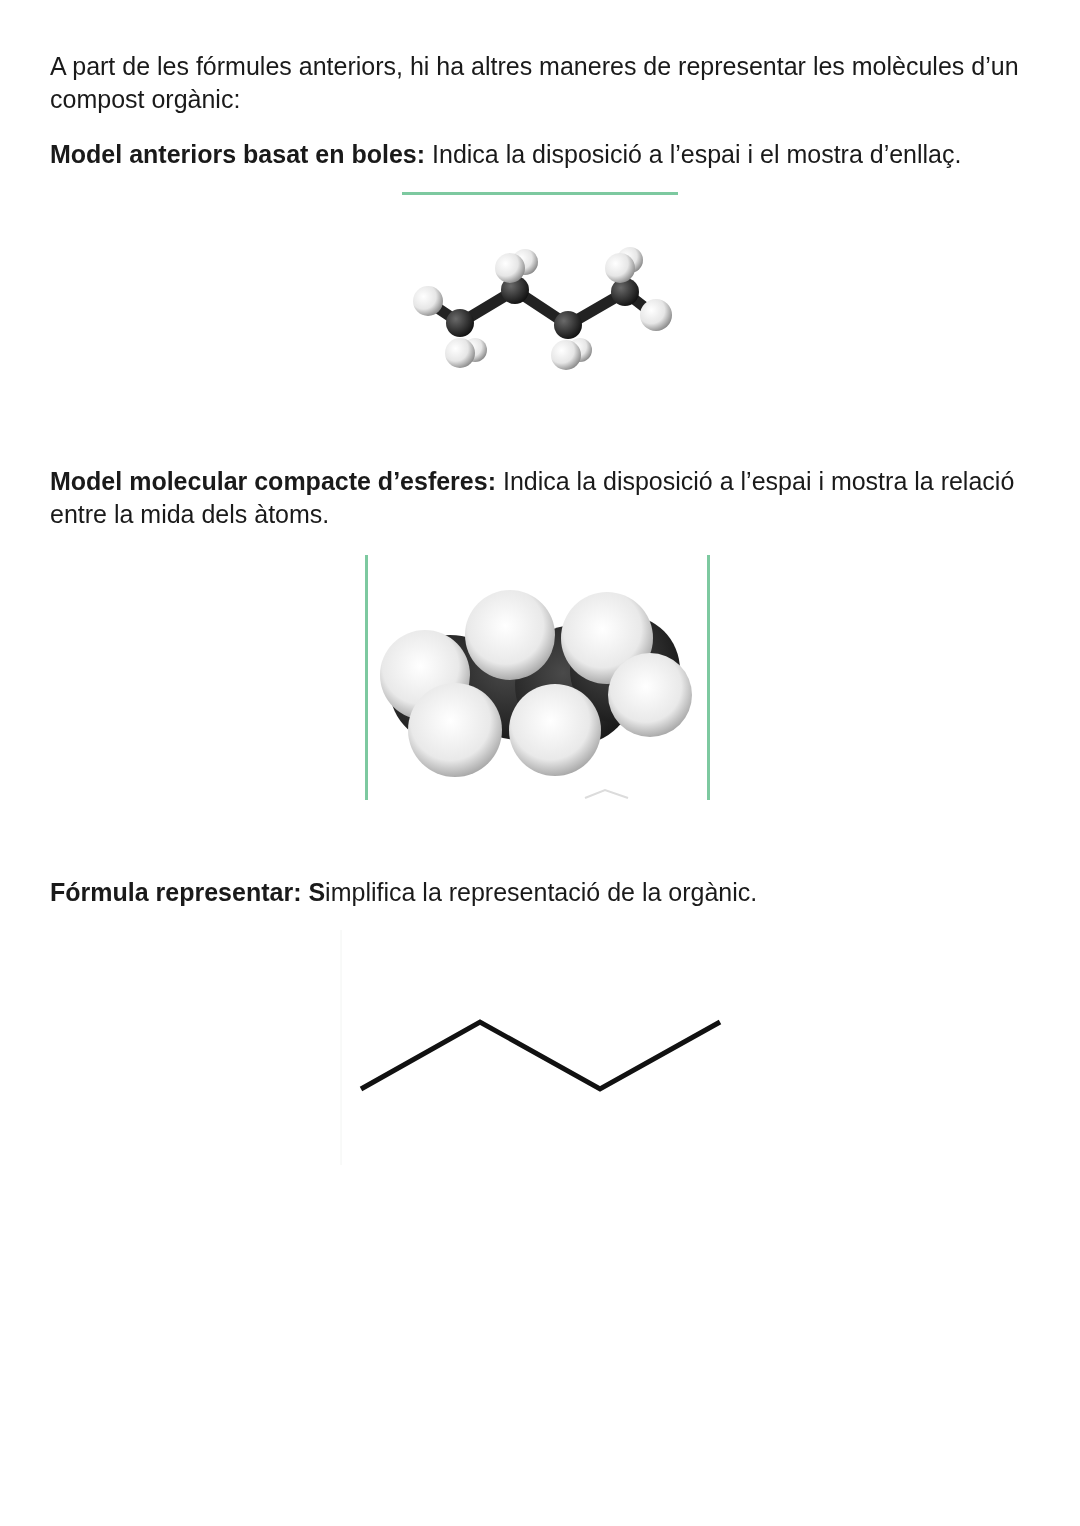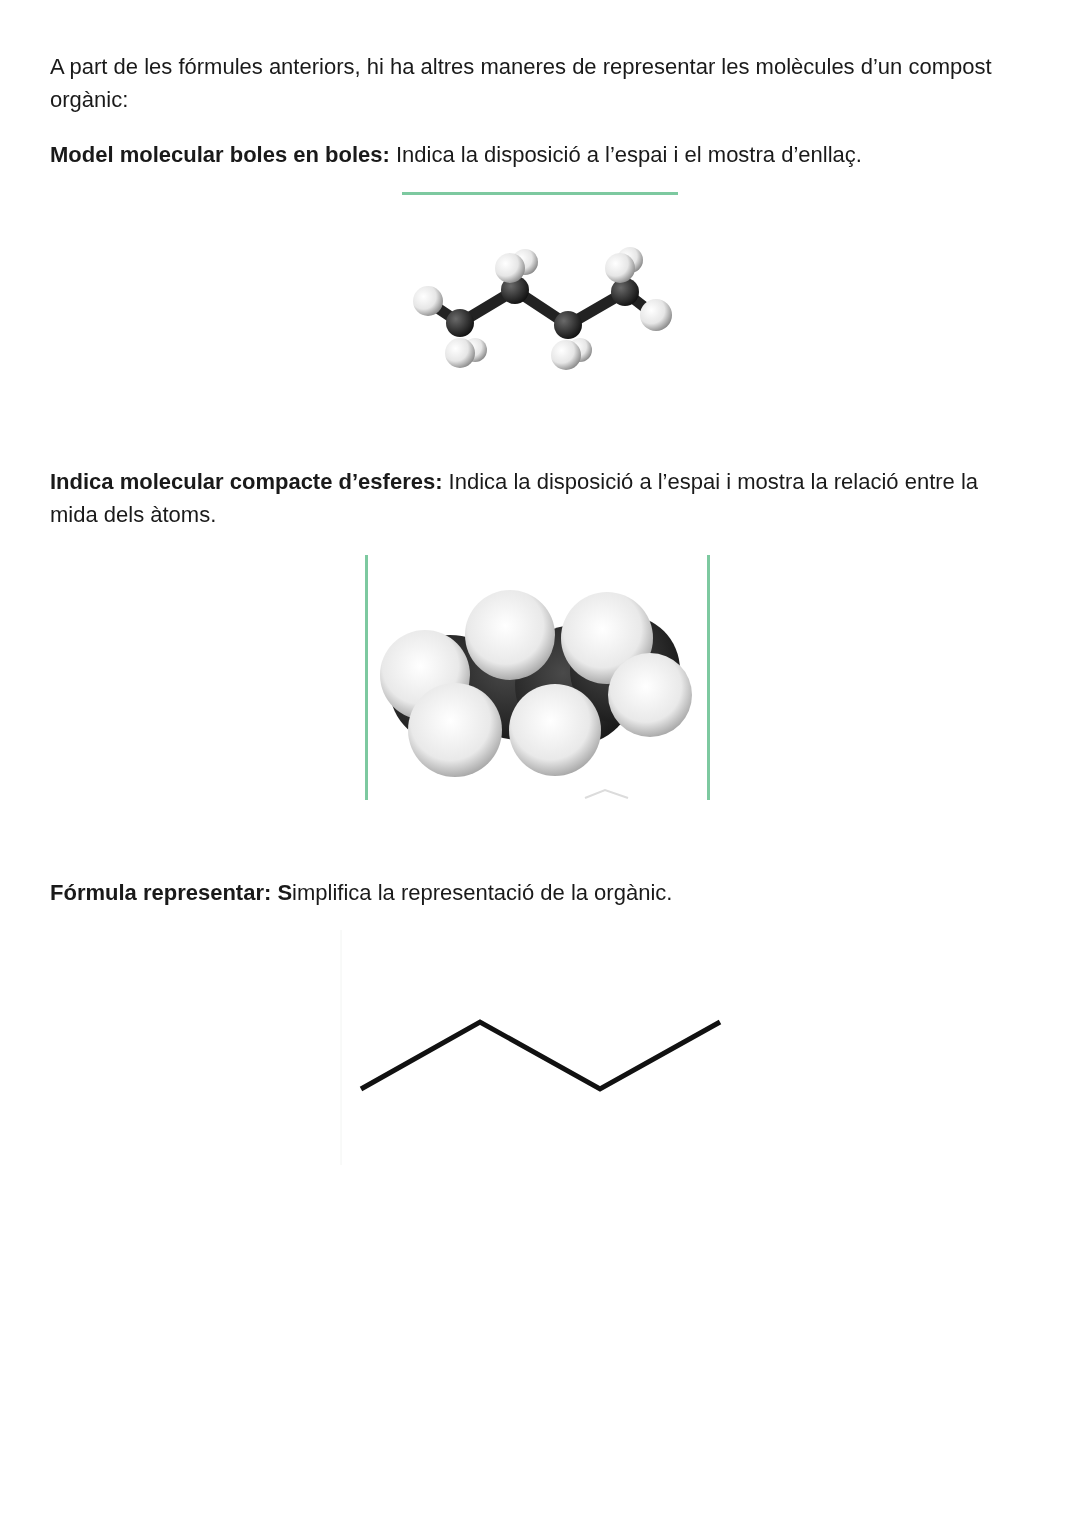--- a/index.html
+++ b/index.html
@@ -3,36 +3,36 @@
   <meta charset="utf-8">
   <style>
     html, body { margin: 0; padding: 0; background: #ffffff; }
     body {
       width: 1080px; height: 1526px; position: relative; overflow: hidden;
       font-family: "Liberation Sans", "DejaVu Sans", sans-serif;
       color: #1a1a1a;
     }
     .para {
       position: absolute; left: 50px; width: 970px;
-      font-size: 22px; line-height: 33px; margin: 0;
+      font-size: 25px; line-height: 33px; margin: 0;
     }
     .para b { font-weight: bold; }
     .figure { position: absolute; }
     .rule-h { position: absolute; height: 3px; background: #7dc9a0; }
     .rule-v { position: absolute; width: 3px; background: #7dc9a0; }
   </style>
 </head>
 <body>
 
 <p class="para" style="top:50px;">
   <span>A part de les fórmules anteriors, hi ha altres maneres de representar les molècules d’un compost orgànic:</span>
 </p>
 
 <p class="para" style="top:138px;">
-  <b>Model molecular boles en boles:</b><span> Indica la disposició a l’espai i el mostra d’enllaç.</span>
+  <b>Model anteriors basat en boles:</b><span> Indica la disposició a l’espai i el mostra d’enllaç.</span>
 </p>
 <div class="rule-h" style="left:402px; top:192px; width:276px;"></div>
 
 <svg class="figure" style="left:400px; top:235px;" width="290" height="150" viewBox="0 0 290 150">
   <defs>
     <radialGradient id="hg" cx="35%" cy="35%" r="70%">
       <stop offset="0%" stop-color="#ffffff"></stop>
       <stop offset="60%" stop-color="#e6e6e6"></stop>
       <stop offset="100%" stop-color="#8a8a8a"></stop>
     </radialGradient>
@@ -62,21 +62,21 @@
 
   <circle cx="28" cy="66" r="15" fill="url(#hg)"></circle>
   <circle cx="110" cy="33" r="15" fill="url(#hg)"></circle>
   <circle cx="220" cy="33" r="15" fill="url(#hg)"></circle>
   <circle cx="256" cy="80" r="16" fill="url(#hg)"></circle>
   <circle cx="60" cy="118" r="15" fill="url(#hg)"></circle>
   <circle cx="166" cy="120" r="15" fill="url(#hg)"></circle>
 </svg>
 
 <p class="para" style="top:465px;">
-  <b>Indica molecular compacte d’esferes:</b><span> Indica la disposició a l’espai i mostra la relació entre la mida dels àtoms.</span>
+  <b>Model molecular compacte d’esferes:</b><span> Indica la disposició a l’espai i mostra la relació entre la mida dels àtoms.</span>
 </p>
 <div class="rule-v" style="left:365px; top:555px; height:245px;"></div>
 <div class="rule-v" style="left:707px; top:555px; height:245px;"></div>
 
 <svg class="figure" style="left:370px; top:580px;" width="335" height="220" viewBox="0 0 335 220">
   <defs>
     <radialGradient id="hg2" cx="45%" cy="40%" r="65%">
       <stop offset="0%" stop-color="#ffffff"></stop>
       <stop offset="65%" stop-color="#e9e9e9"></stop>
       <stop offset="100%" stop-color="#9a9a9a"></stop>

